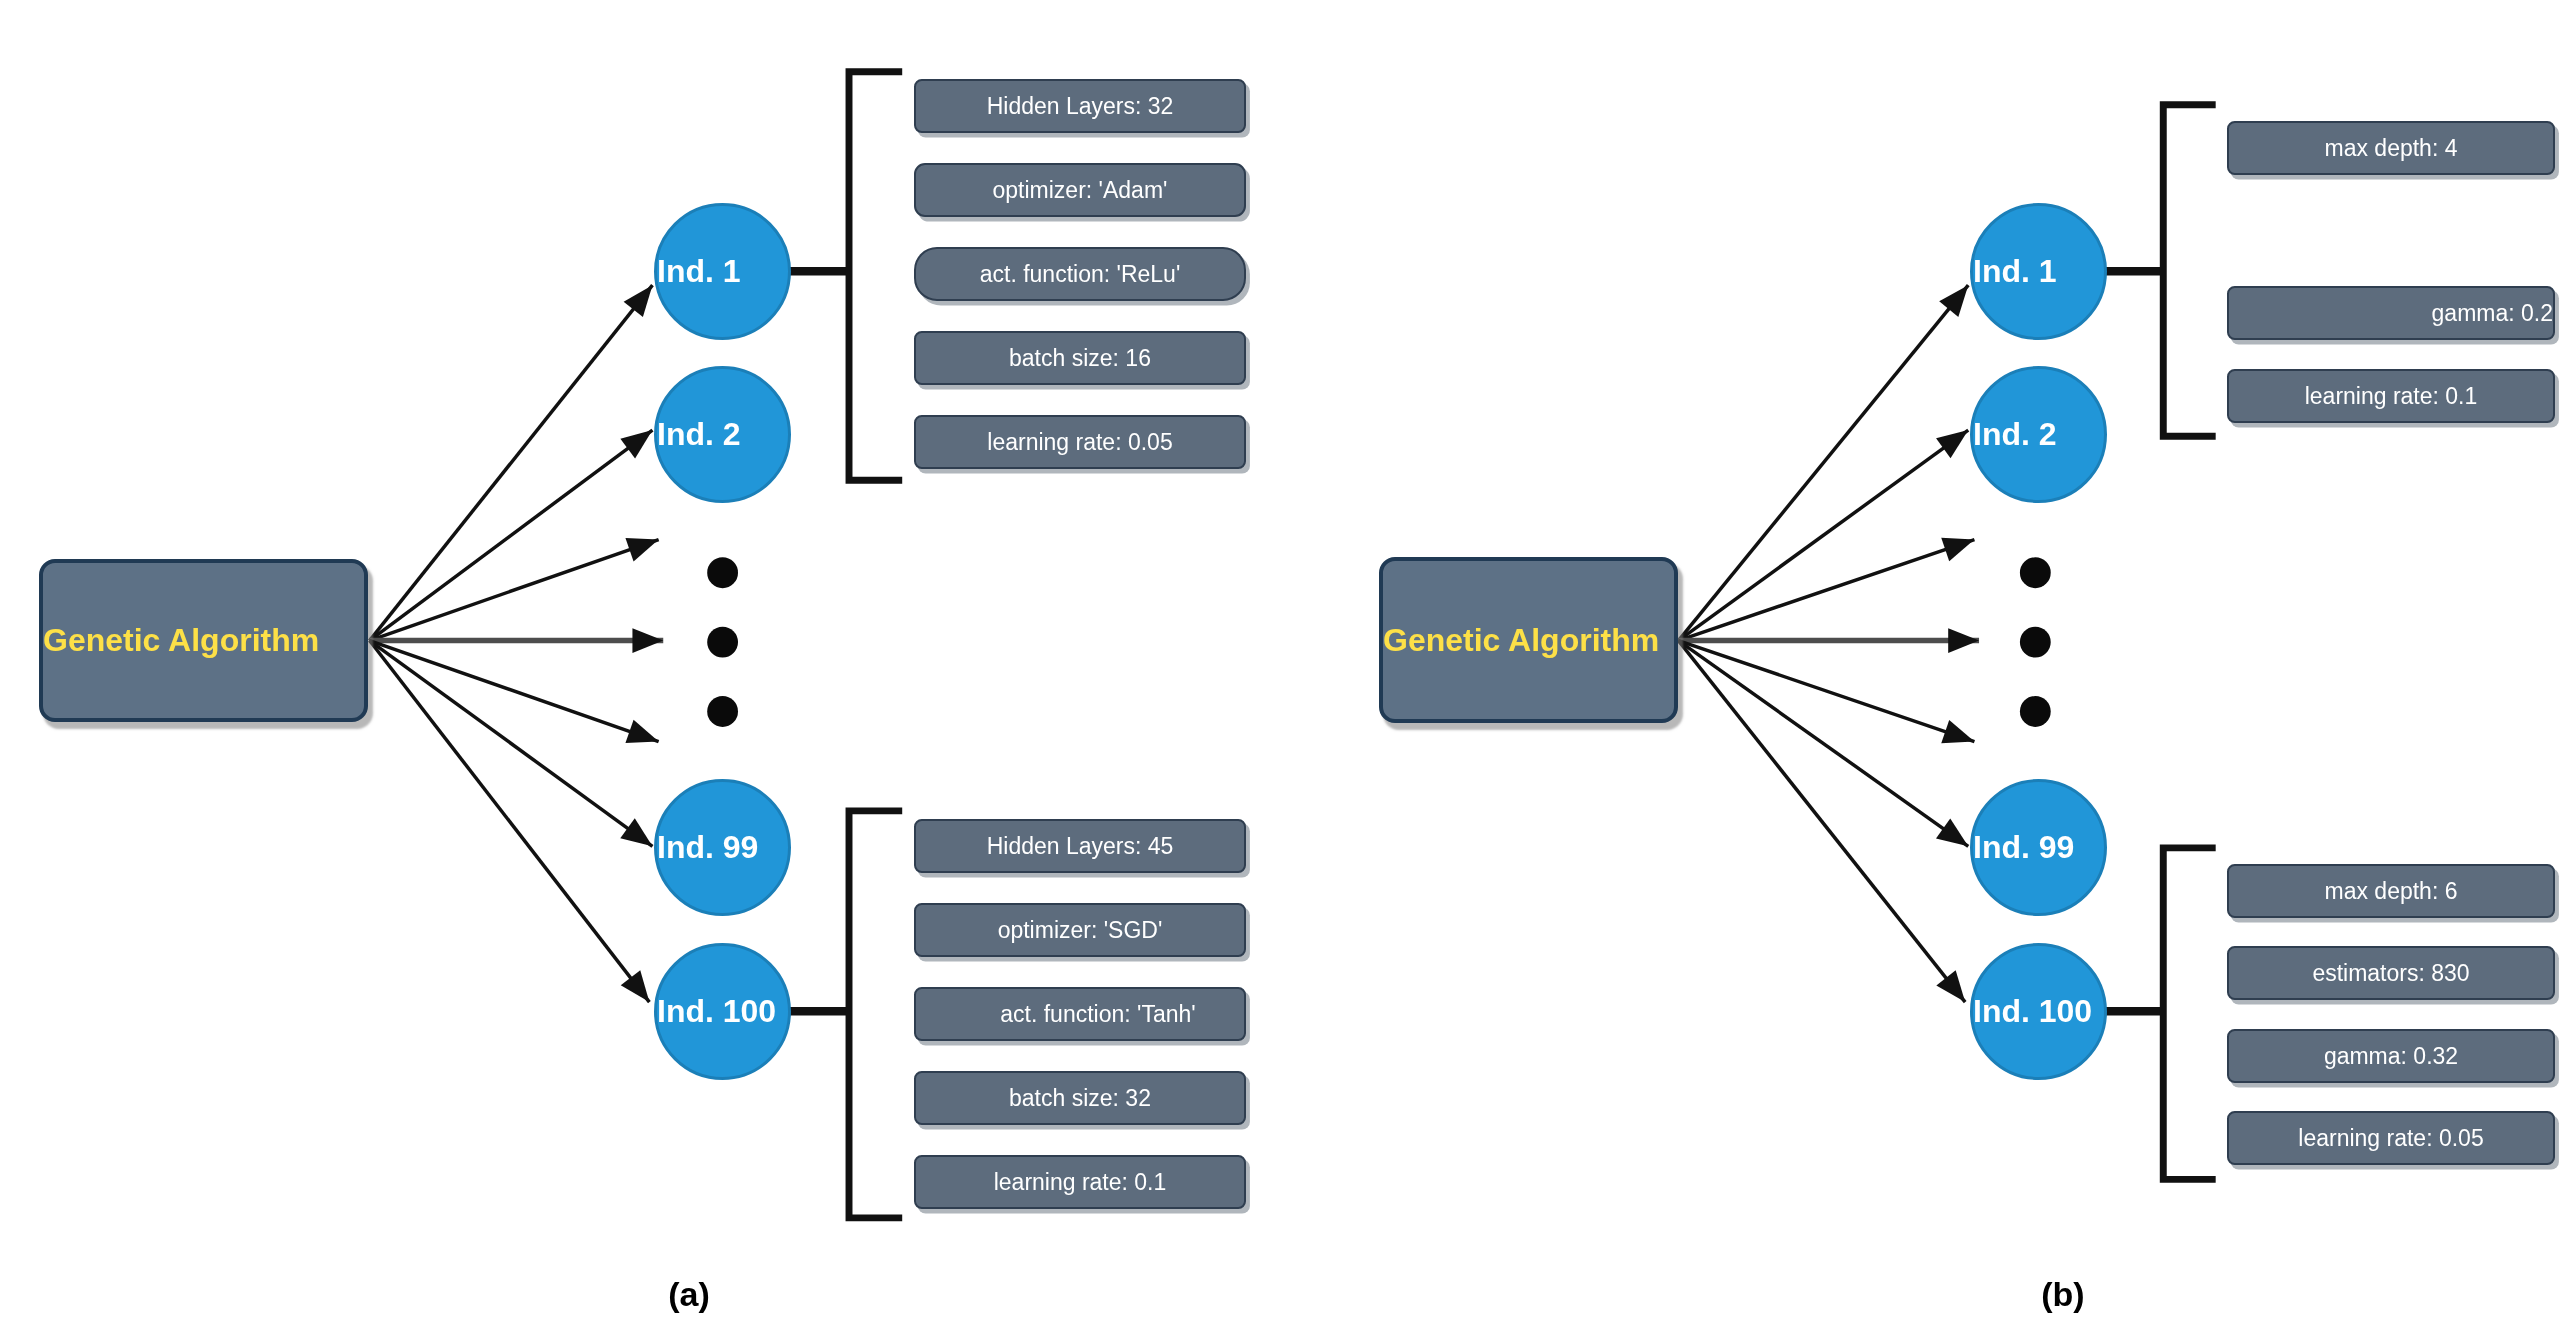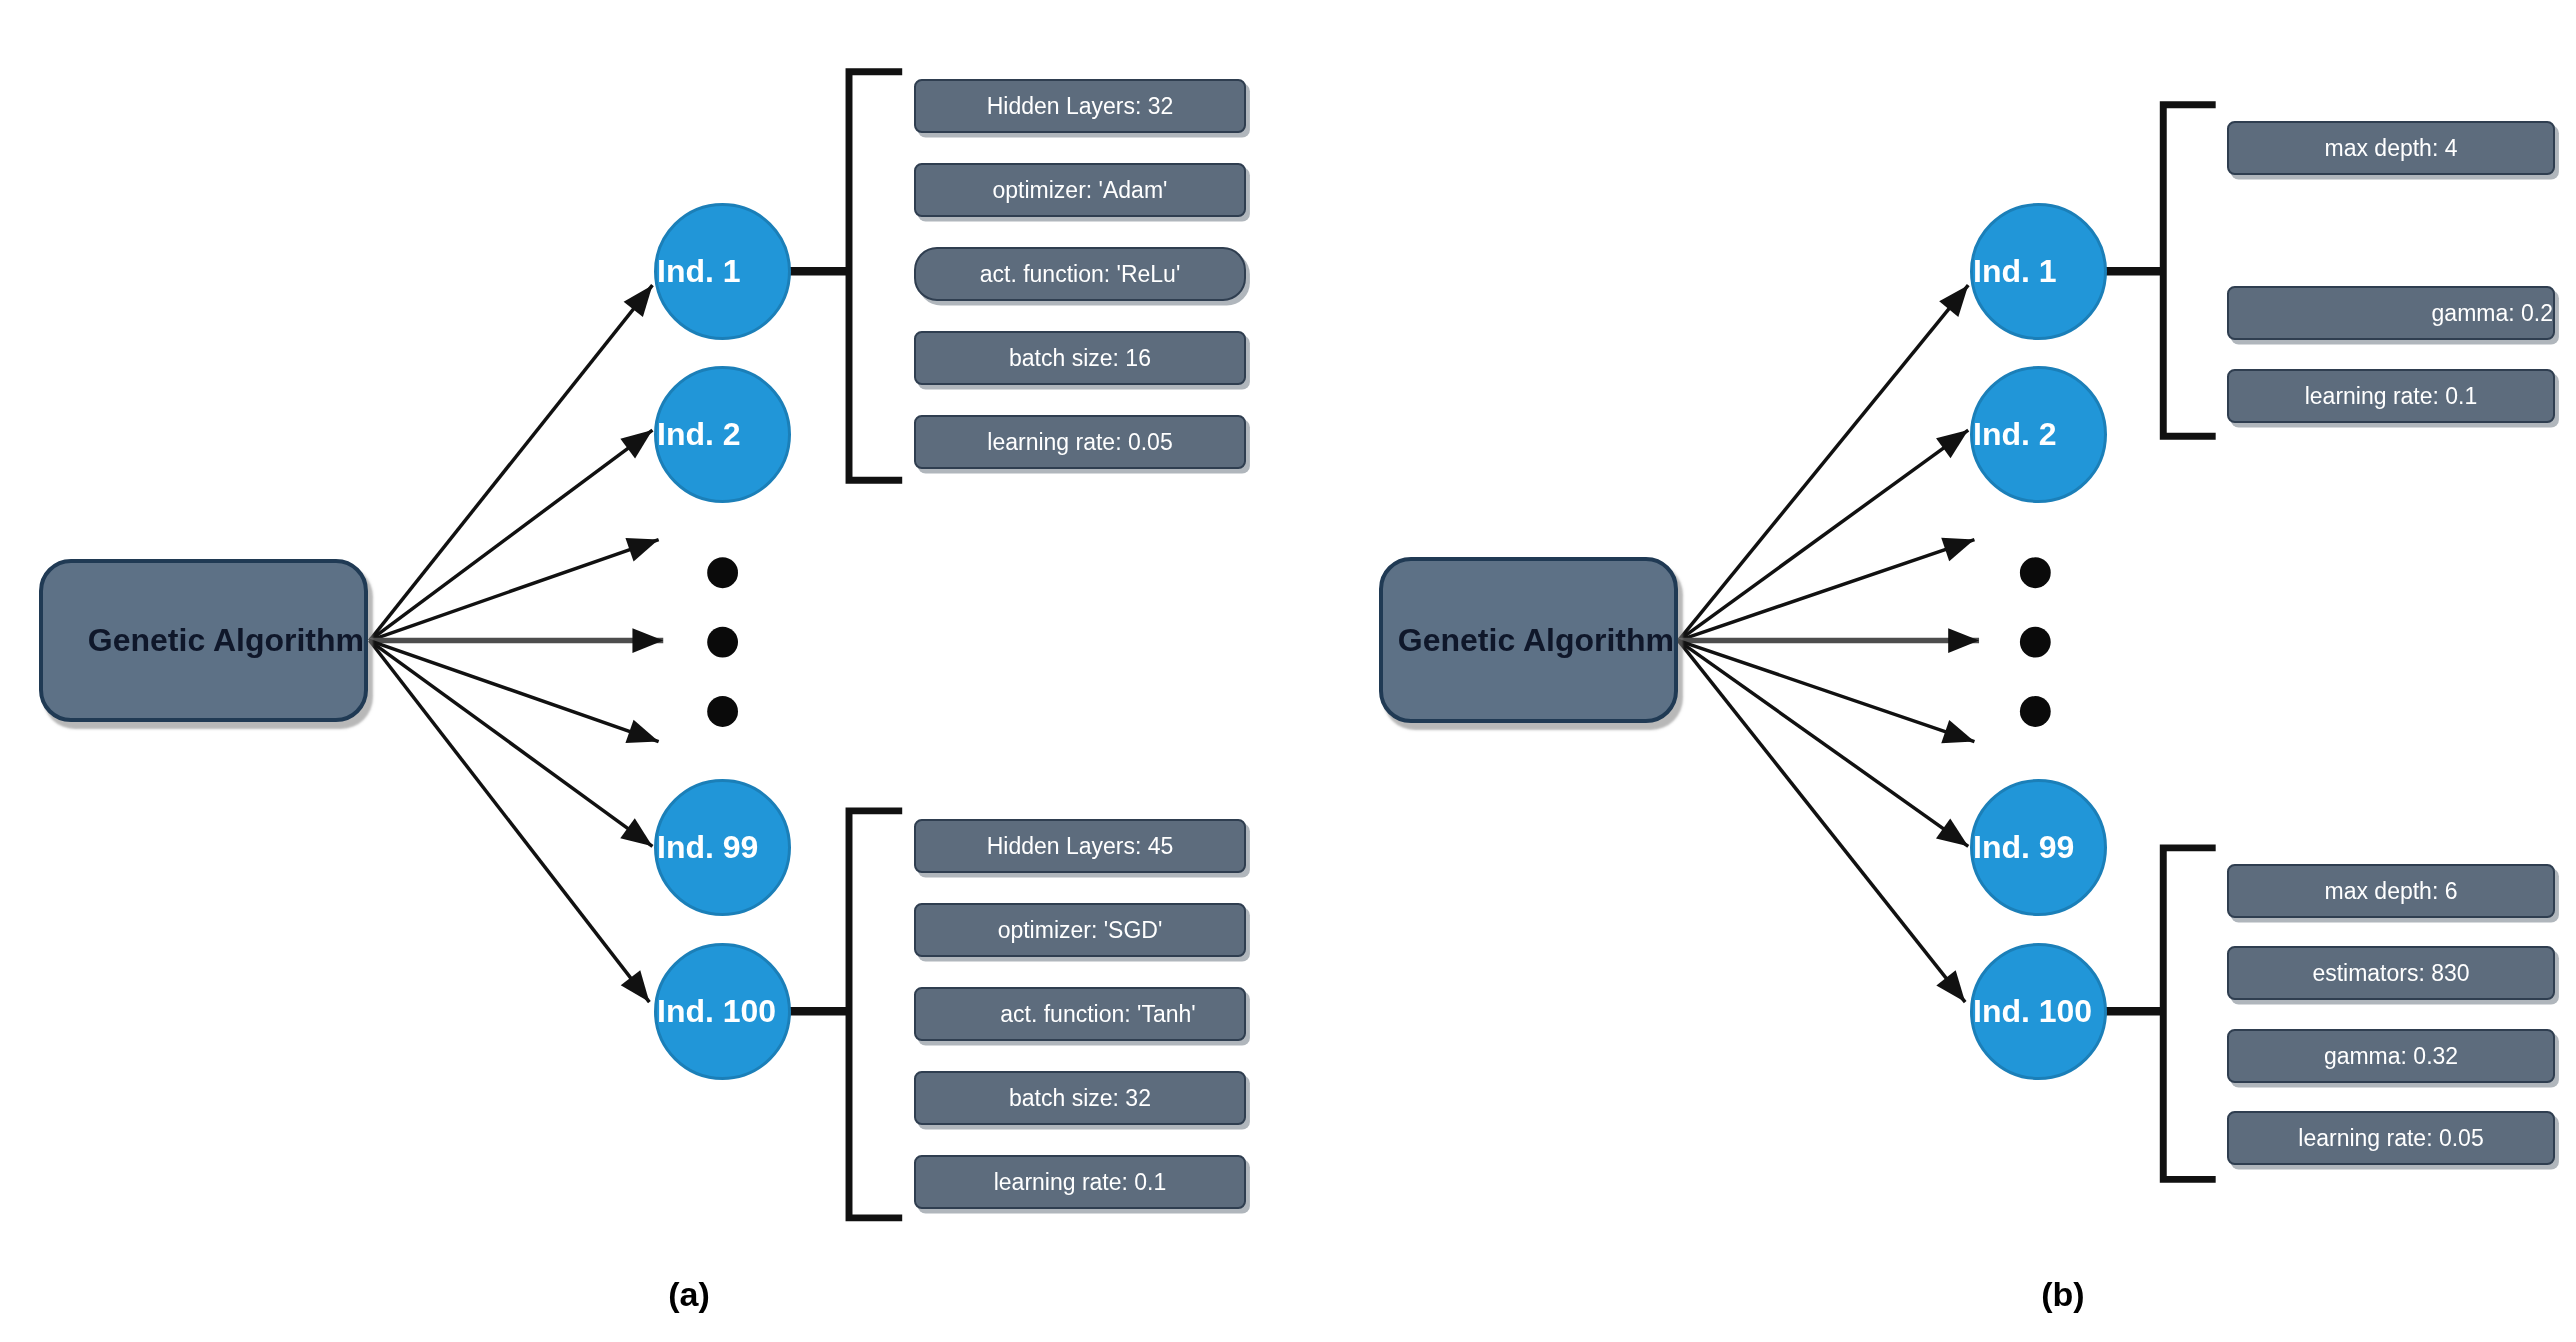--- a/index.html
+++ b/index.html
@@ -2,23 +2,23 @@
 <html style="--ga-fill: #5d7186; --ga-border: #203a54; --node-fill: #2196d8; --node-border: #1b7fb8; --box-fill: #5d6c7d; --box-border: #2f3e50; --arrow: #111111; --arrow-secondary: #4d4d4d; --dot: #0a0a0a;font-size:12.3px"><head>
 <meta charset="utf-8">
 <style>
   html,body{margin:0;padding:0;background:#ffffff;}
   body{font-family:"Liberation Sans","DejaVu Sans",sans-serif;}
   #canvas{position:relative;width:2576px;height:1342px;background:#fff;overflow:hidden;}
   .layer{position:absolute;left:0;top:0;}
   .panel{position:absolute;left:0;top:0;width:100%;height:100%;}
 
   .ga-box{
-    position:absolute;display:flex;align-items:center;justify-content:flex-end;
+    position:absolute;display:flex;align-items:center;justify-content:flex-start;
     background:var(--ga-fill,#5d7186);border:4.6px solid var(--ga-border,#203a54);
-    border-radius:32px;color:#0f172a;font-weight:bold;font-size:32px;
+    border-radius:16px;color:#fde047;font-weight:bold;font-size:32px;
     box-shadow:4.6px 6.2px 2.3px rgba(125,125,125,.55);box-sizing:border-box;text-align:center;
   }
   .ind-node{
     position:absolute;width:137px;height:137px;border-radius:50%;
     background:var(--node-fill,#2196d8);border:3.1px solid var(--node-border,#1b7fb8);
     display:flex;align-items:center;justify-content:flex-start;
     color:#fff;font-weight:bold;font-size:32px;box-sizing:border-box;white-space:nowrap;
   }
   .param-box{
     position:absolute;width:332px;height:54px;
@@ -106,21 +106,21 @@
     <div class="ind-node" style="left:654px;top:779px;">
       <span>Ind. 99</span>
     </div>
     <div class="ind-node" style="left:654px;top:943px;">
       <span>Ind. 100</span>
     </div>
 
     <div class="param-box" style="left:914px;top:79px;">
       <span>Hidden Layers: 32</span>
     </div>
-    <div class="param-box" style="left:914px;top:163px;">
+    <div class="param-box" style="left:914px;top:163px;border-radius:11px;">
       <span>optimizer: 'Adam'</span>
     </div>
     <div class="param-box" style="left:914px;top:247px;border-radius:23px;">
       <span>act. function: 'ReLu'</span>
     </div>
     <div class="param-box" style="left:914px;top:331px;align-items:center;">
       <span>batch size: 16</span>
     </div>
     <div class="param-box" style="left:914px;top:415px;">
       <span>learning rate: 0.05</span>

